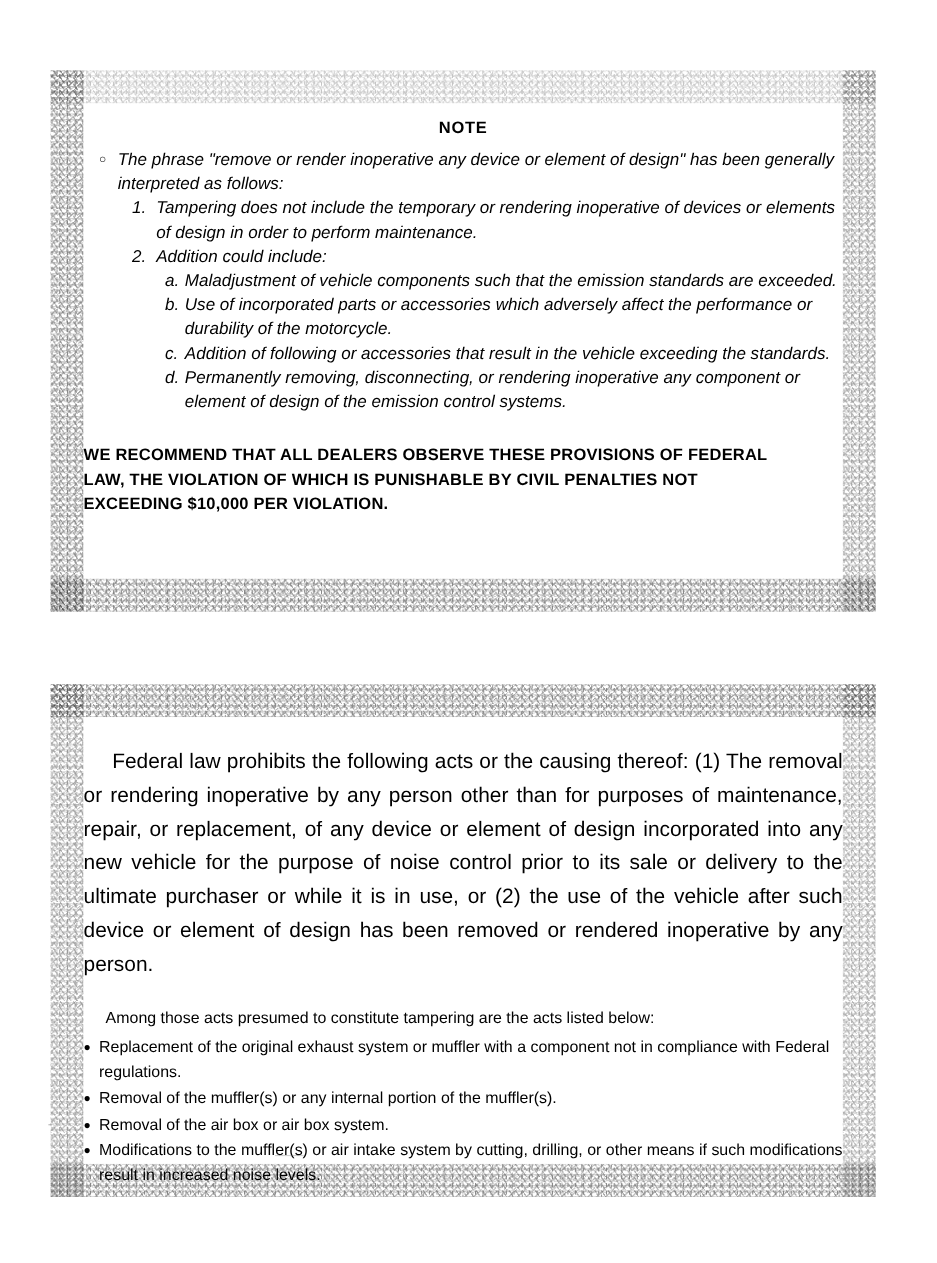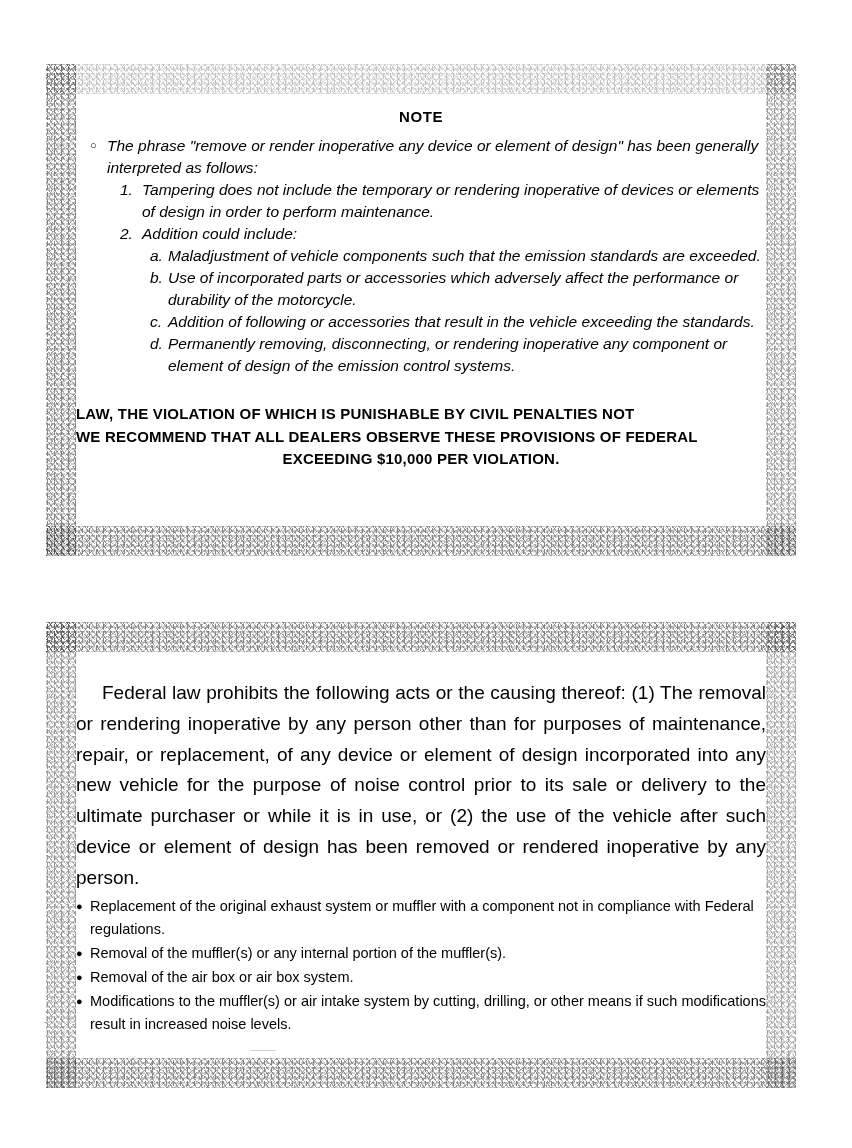--- a/index.html
+++ b/index.html
@@ -102,21 +102,21 @@
   .just { text-align: justify; }
 
   .recommend {
     margin: 26px 0 0 0;
     font-weight: bold;
     font-size: 15px;
     line-height: 1.5;
     letter-spacing: .2px;
     text-align: justify;
   }
-  .recommend .last { text-align: center; }
+  .recommend .last { text-align: left; }
 
   
   .noise-head {
     text-align: center;
     font-weight: bold;
     font-size: 17px;
     letter-spacing: .2px;
     margin: 78px 0 0 0;
   }
   .noise-para {
@@ -202,41 +202,42 @@
         </div>
 
         <div class="row lvl2">
           <span class="marker">d.</span>
           <span class="txt">Permanently removing, disconnecting, or rendering inoperative any component or element of design of the emission control systems.</span>
         </div>
 
       </div>
 
       <div class="recommend">
+        <div>WE RECOMMEND THAT ALL DEALERS OBSERVE THESE PROVISIONS OF FEDERAL</div>
         <div>LAW, THE VIOLATION OF WHICH IS PUNISHABLE BY CIVIL PENALTIES NOT</div>
-        <div>WE RECOMMEND THAT ALL DEALERS OBSERVE THESE PROVISIONS OF FEDERAL</div>
         <div class="last">EXCEEDING $10,000 PER VIOLATION.</div>
       </div>
 
     </div>
   </div>
 
   <div class="panel" id="panel-noise">
     <div class="frame">
       <div class="band top"></div>
       <div class="band bottom"></div>
       <div class="band left"></div>
       <div class="band right"></div>
     </div>
 
     <div class="panel-body">
 
 
       <p class="noise-para"><span class="indent"></span><span>Federal law prohibits the following acts or the causing thereof:  (1) The removal or rendering inoperative by any person other than for purposes of maintenance, repair, or replacement, of any device or element of design incorporated into any new vehicle for the purpose of noise control prior to its sale or delivery to the ultimate purchaser or while it is in use, or (2) the use of the vehicle after such device or element of design has been removed or rendered inoperative by any person.</span></p>
 
+      <p class="noise-intro"><span class="indent"></span><span>Among those acts presumed to constitute tampering are the acts listed below:</span></p>
 
       <div class="bullets">
 
         <div class="row">
           <span class="marker">●</span>
           <span class="txt">Replacement of the original exhaust system or muffler with a component not in compliance with Federal regulations.</span>
         </div>
 
         <div class="row">
           <span class="marker">●</span>

